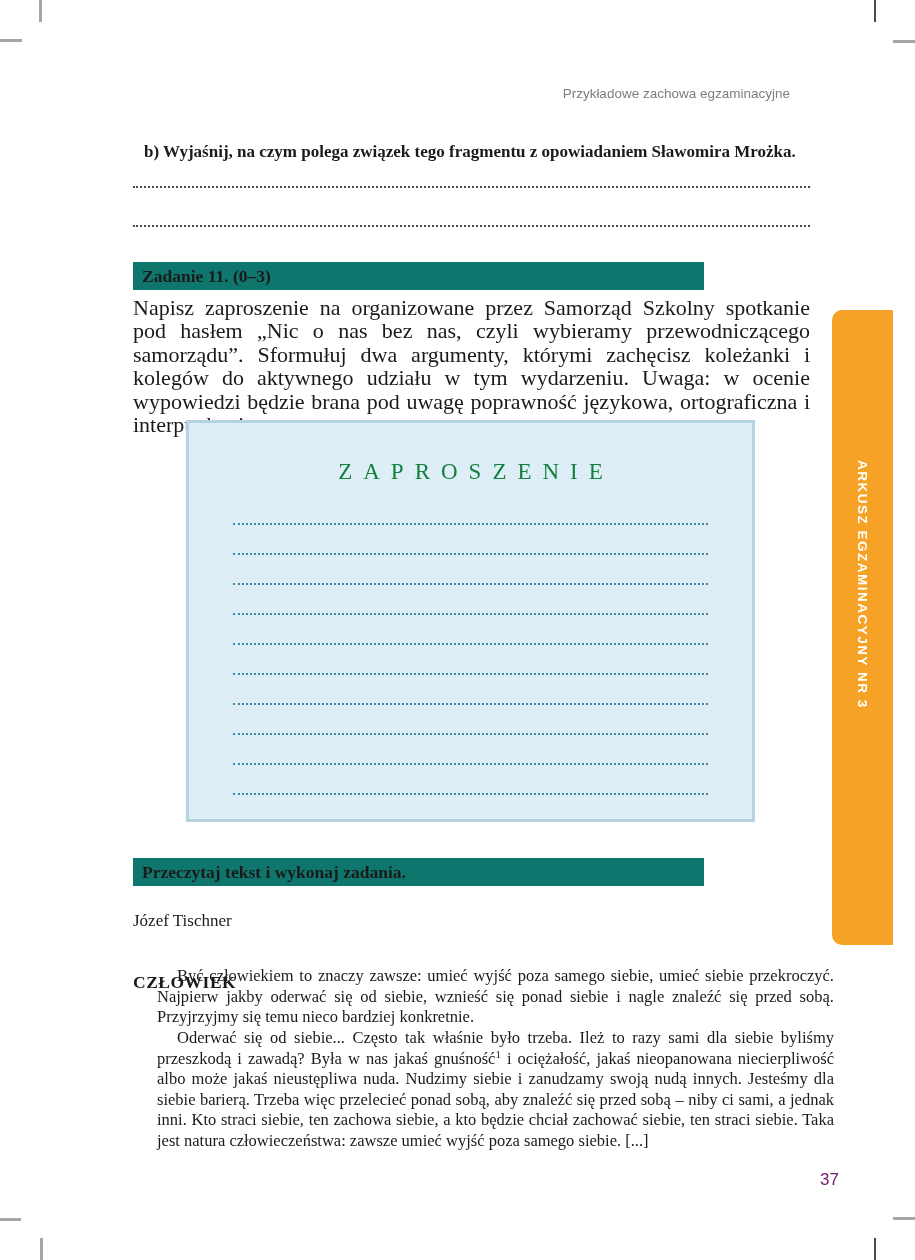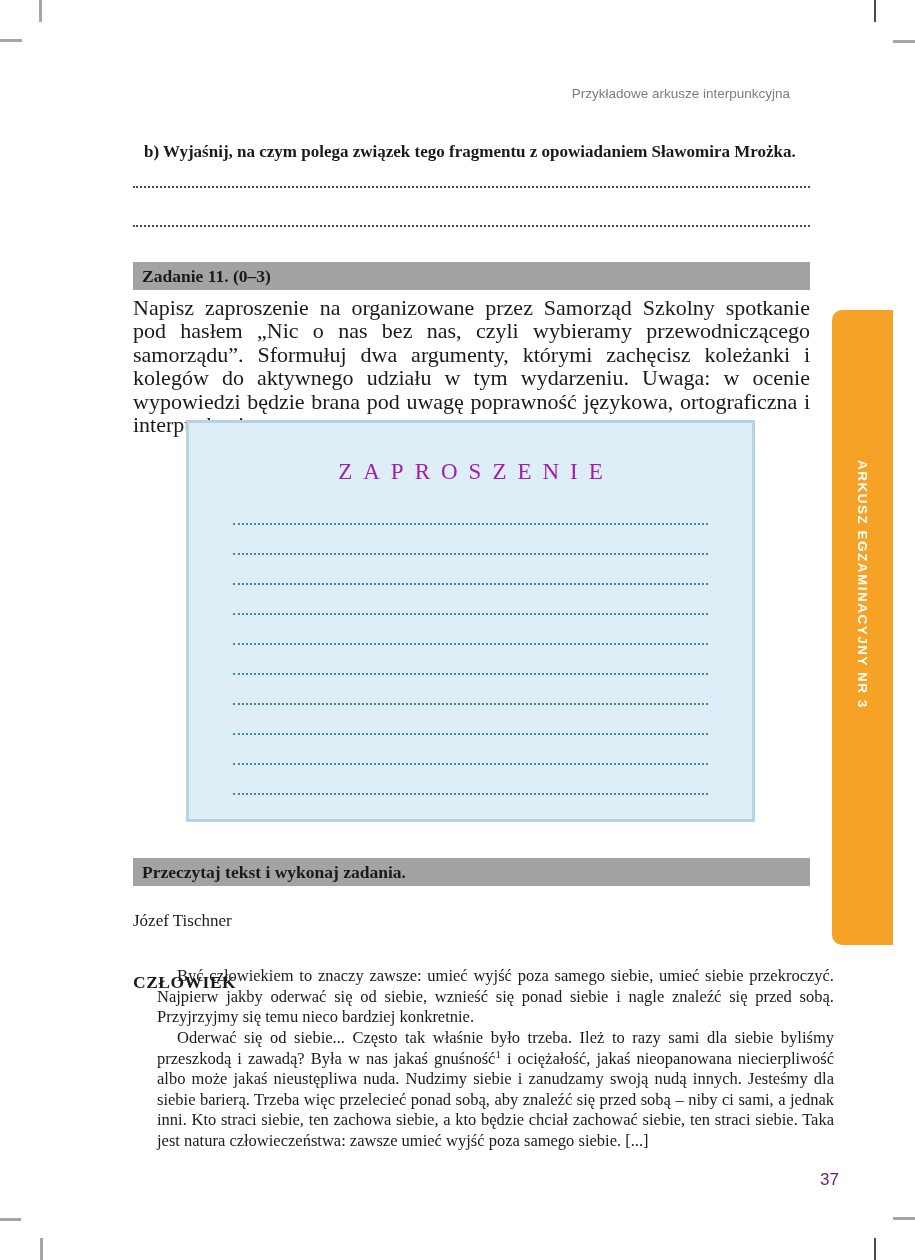--- a/index.html
+++ b/index.html
@@ -30,40 +30,40 @@
     position:absolute; top:130px; left:0; width:677px; margin:11px;
     font-size:17px; font-weight:bold; line-height:22px;
   }
   .answer-lines { position:absolute; top:170px; left:0; width:677px; }
   .answer-line {
     height:16px; margin-bottom:21px;
     border-bottom:2px dotted #4a4a4a;
   }
 
   .task-bar {
-    position:absolute; left:0; width:677px; height:28px; background:#a3a3a3;
+    position:absolute; left:0; width:571px; height:28px; background:#0f766e;
     font-size:17.5px; font-weight:bold; line-height:28px; padding-left:9px;
     box-sizing:border-box;
   }
   .task-bar.task11 { top:262px; }
   .task-bar.reading { top:858px; }
 
   .instruction {
     position:absolute; top:296px; left:0; width:677px; margin:0;
     font-size:22px; font-weight:normal; line-height:23.4px;
     text-align:justify; word-spacing:1px;
   }
 
   .invitation-box {
     position:absolute; top:420px; left:53px; width:569px; height:402px;
     box-sizing:border-box; background:#ddeef7; border:3px solid #b5d3e2;
   }
   .invitation-title {
     position:absolute; top:36px; left:0; width:100%; text-align:center;
-    font-size:23px; letter-spacing:11px; text-indent:11px; color:#a21caf;
+    font-size:23px; letter-spacing:11px; text-indent:11px; color:#15803d;
   }
   .invitation-lines { position:absolute; top:84px; left:44px; right:44px; }
   .invitation-line {
     height:16px; margin-bottom:12px;
     border-bottom:2px dotted #3e88a6;
   }
 
   .author { position:absolute; top:911px; left:0; margin:0; font-size:17px; }
   .text-title { position:absolute; top:972px; left:0; margin:0; font-size:17.5px; font-weight:bold; letter-spacing:0.5px; }
 
@@ -98,21 +98,21 @@
 
   <div class="crop crop-tl-v"></div>
   <div class="crop crop-tl-h"></div>
   <div class="crop dark crop-tr-v"></div>
   <div class="crop crop-tr-h"></div>
   <div class="crop crop-bl-h"></div>
   <div class="crop crop-bl-v"></div>
   <div class="crop crop-br-h"></div>
   <div class="crop dark crop-br-v"></div>
 
-  <div class="running-header">Przykładowe arkusze interpunkcyjna</div>
+  <div class="running-header">Przykładowe zachowa egzaminacyjne</div>
 
   <div class="content">
 
     <p class="question-b">b) Wyjaśnij, na czym polega związek tego fragmentu z opowiadaniem Sławomira Mrożka.</p>
 
     <div class="answer-lines">
       <div class="answer-line"></div>
     <div class="answer-line"></div>
       </div>
 

